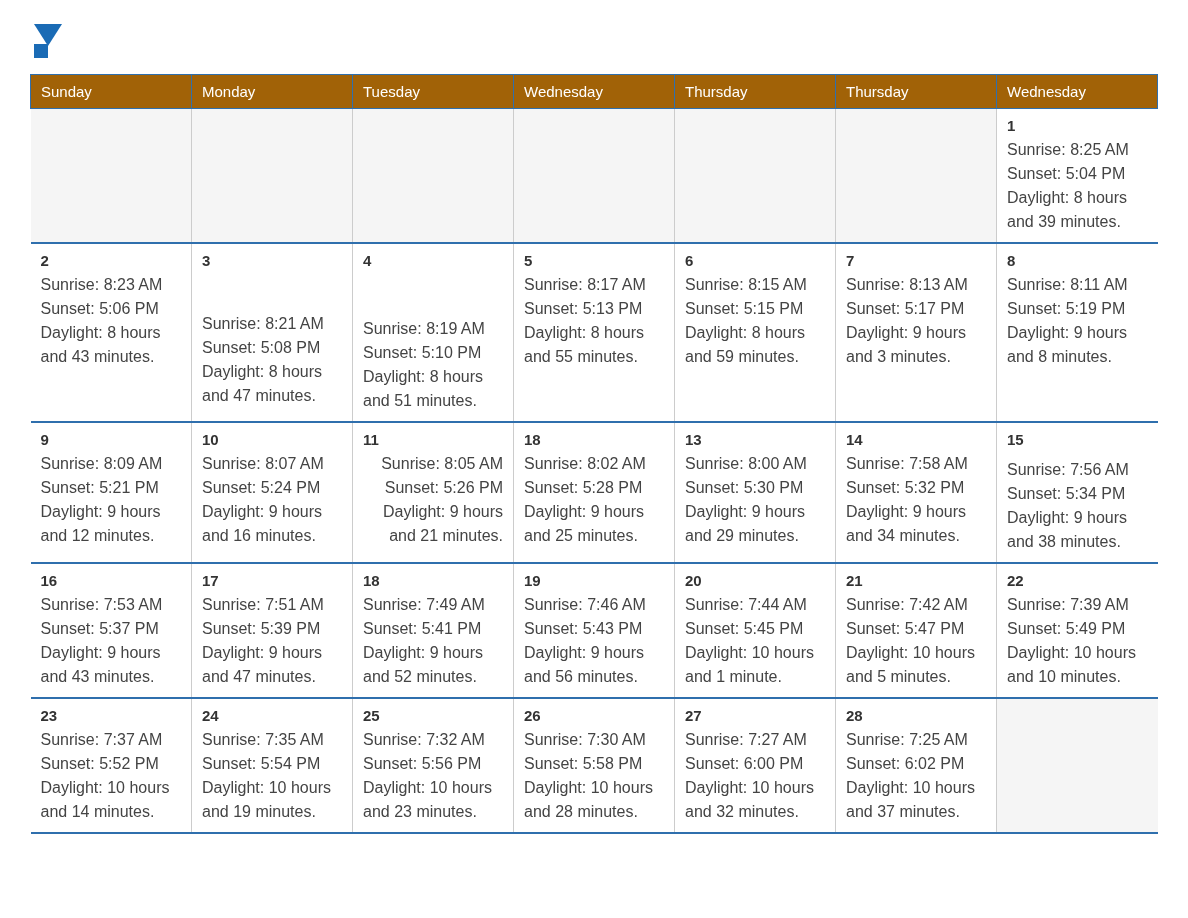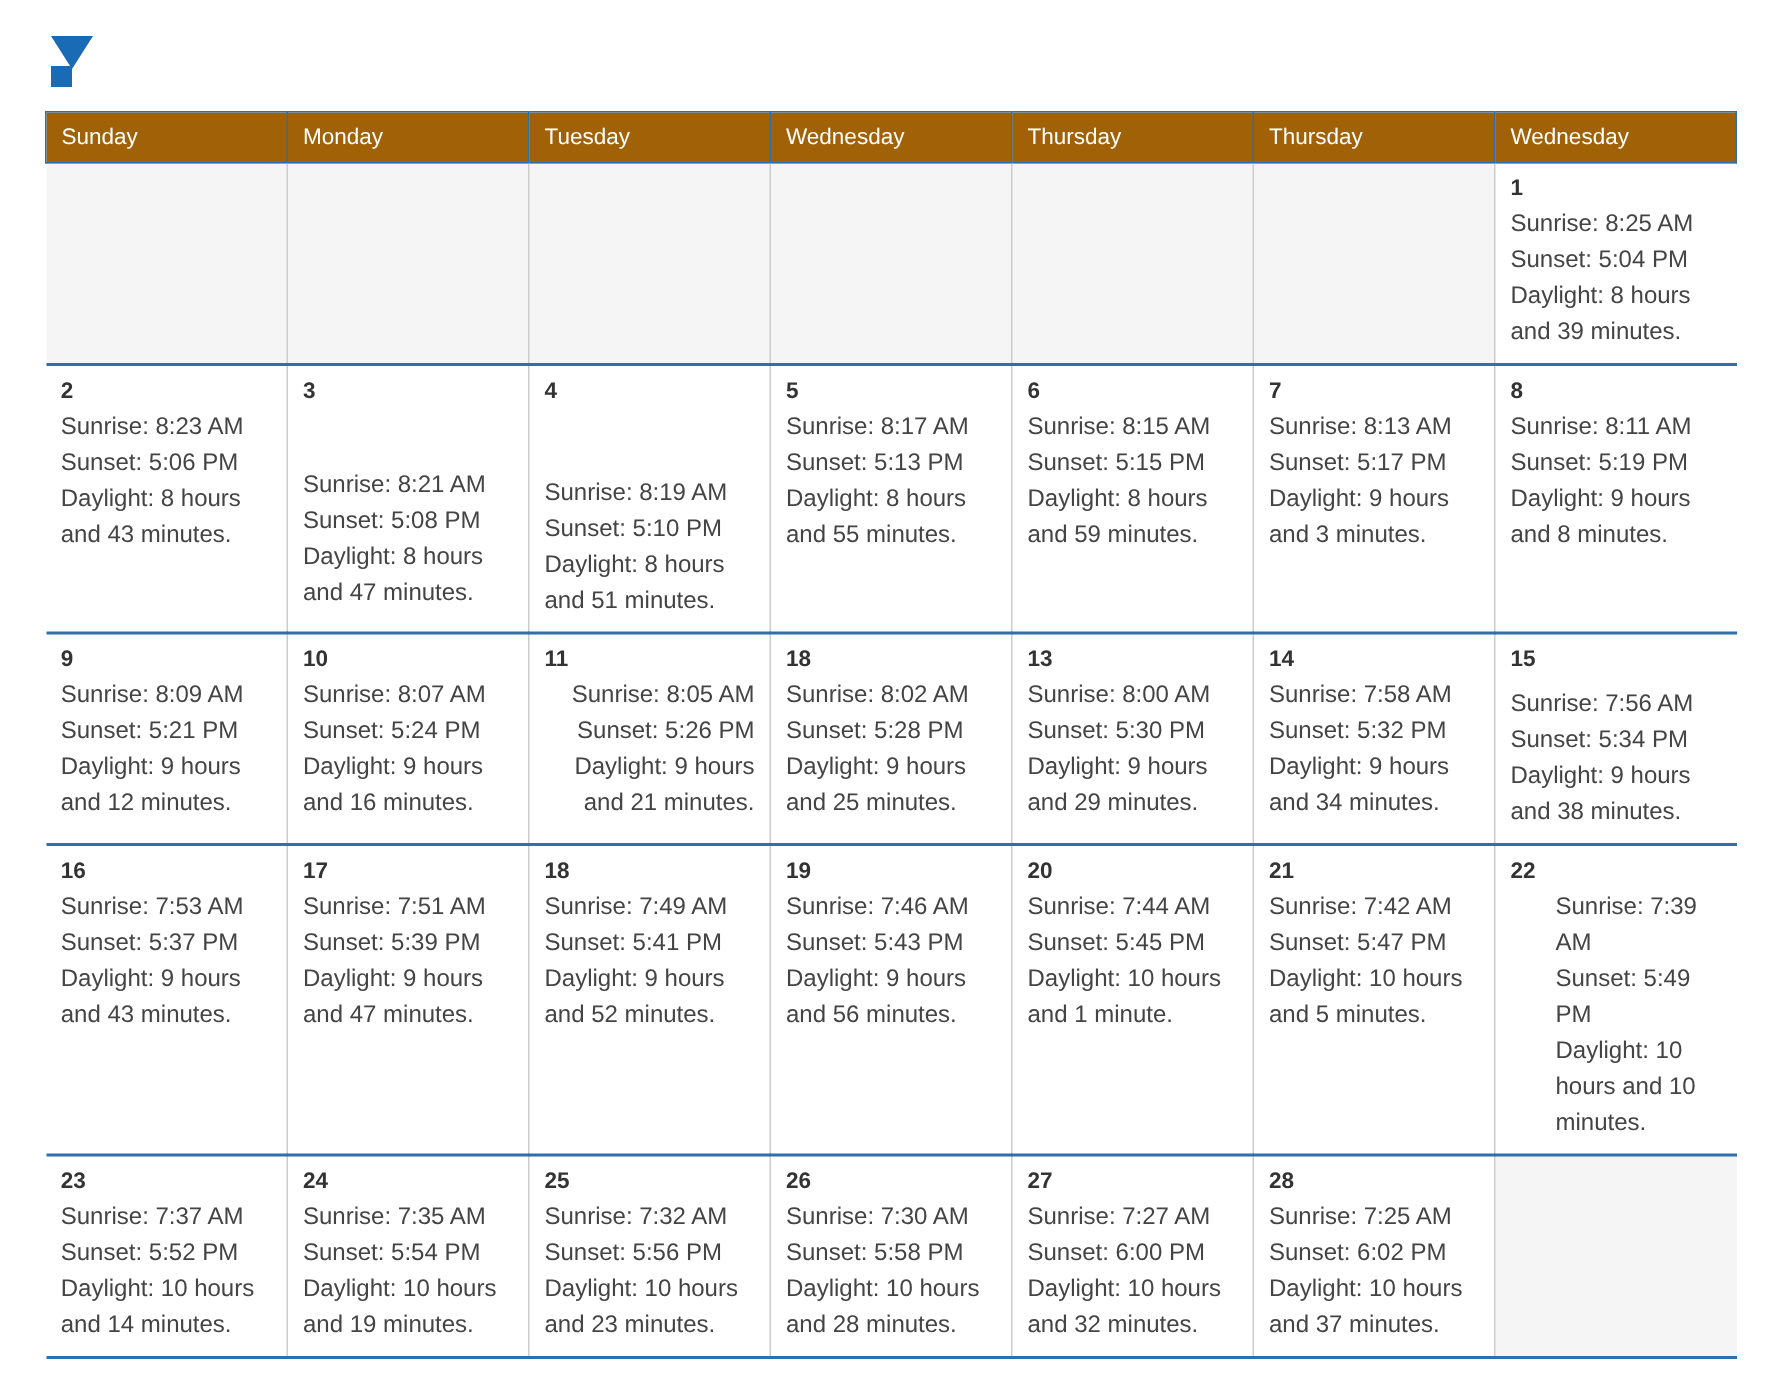--- a/index.html
+++ b/index.html
@@ -276,21 +276,21 @@
 Daylight: 10 hours and 1 minute.</div>
         </td>
         <td>
           <span class="day-num">21</span>
           <div class="day-info" style="white-space: pre-line;">Sunrise: 7:42 AM
 Sunset: 5:47 PM
 Daylight: 10 hours and 5 minutes.</div>
         </td>
         <td>
           <span class="day-num">22</span>
-          <div class="day-info" style="white-space: pre-line; margin-left: 30px;">Sunrise: 7:39 AM
+          <div class="day-info" style="white-space: pre-line;">Sunrise: 7:39 AM
 Sunset: 5:49 PM
 Daylight: 10 hours and 10 minutes.</div>
         </td>
       </tr>
       <tr>
         <td>
           <span class="day-num">23</span>
           <div class="day-info" style="white-space: pre-line;">Sunrise: 7:37 AM
 Sunset: 5:52 PM
 Daylight: 10 hours and 14 minutes.</div>

